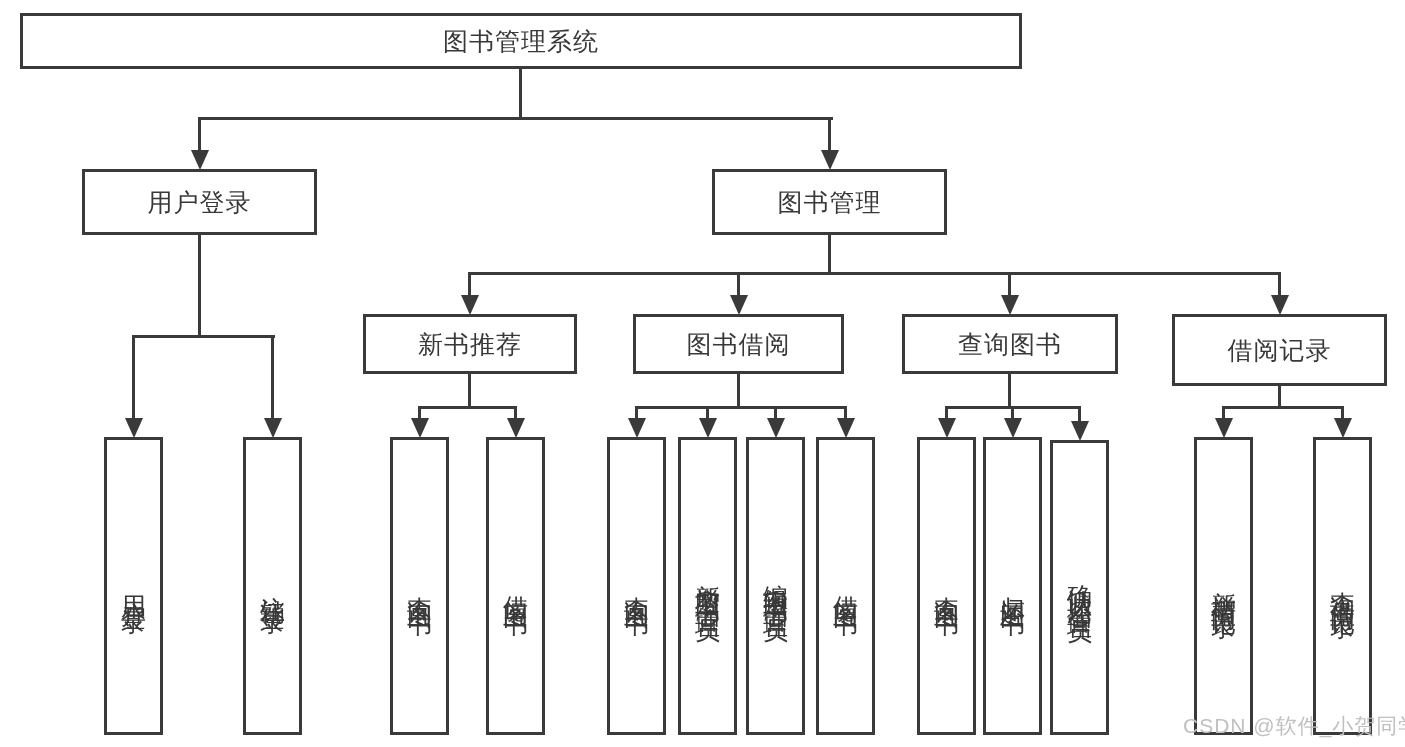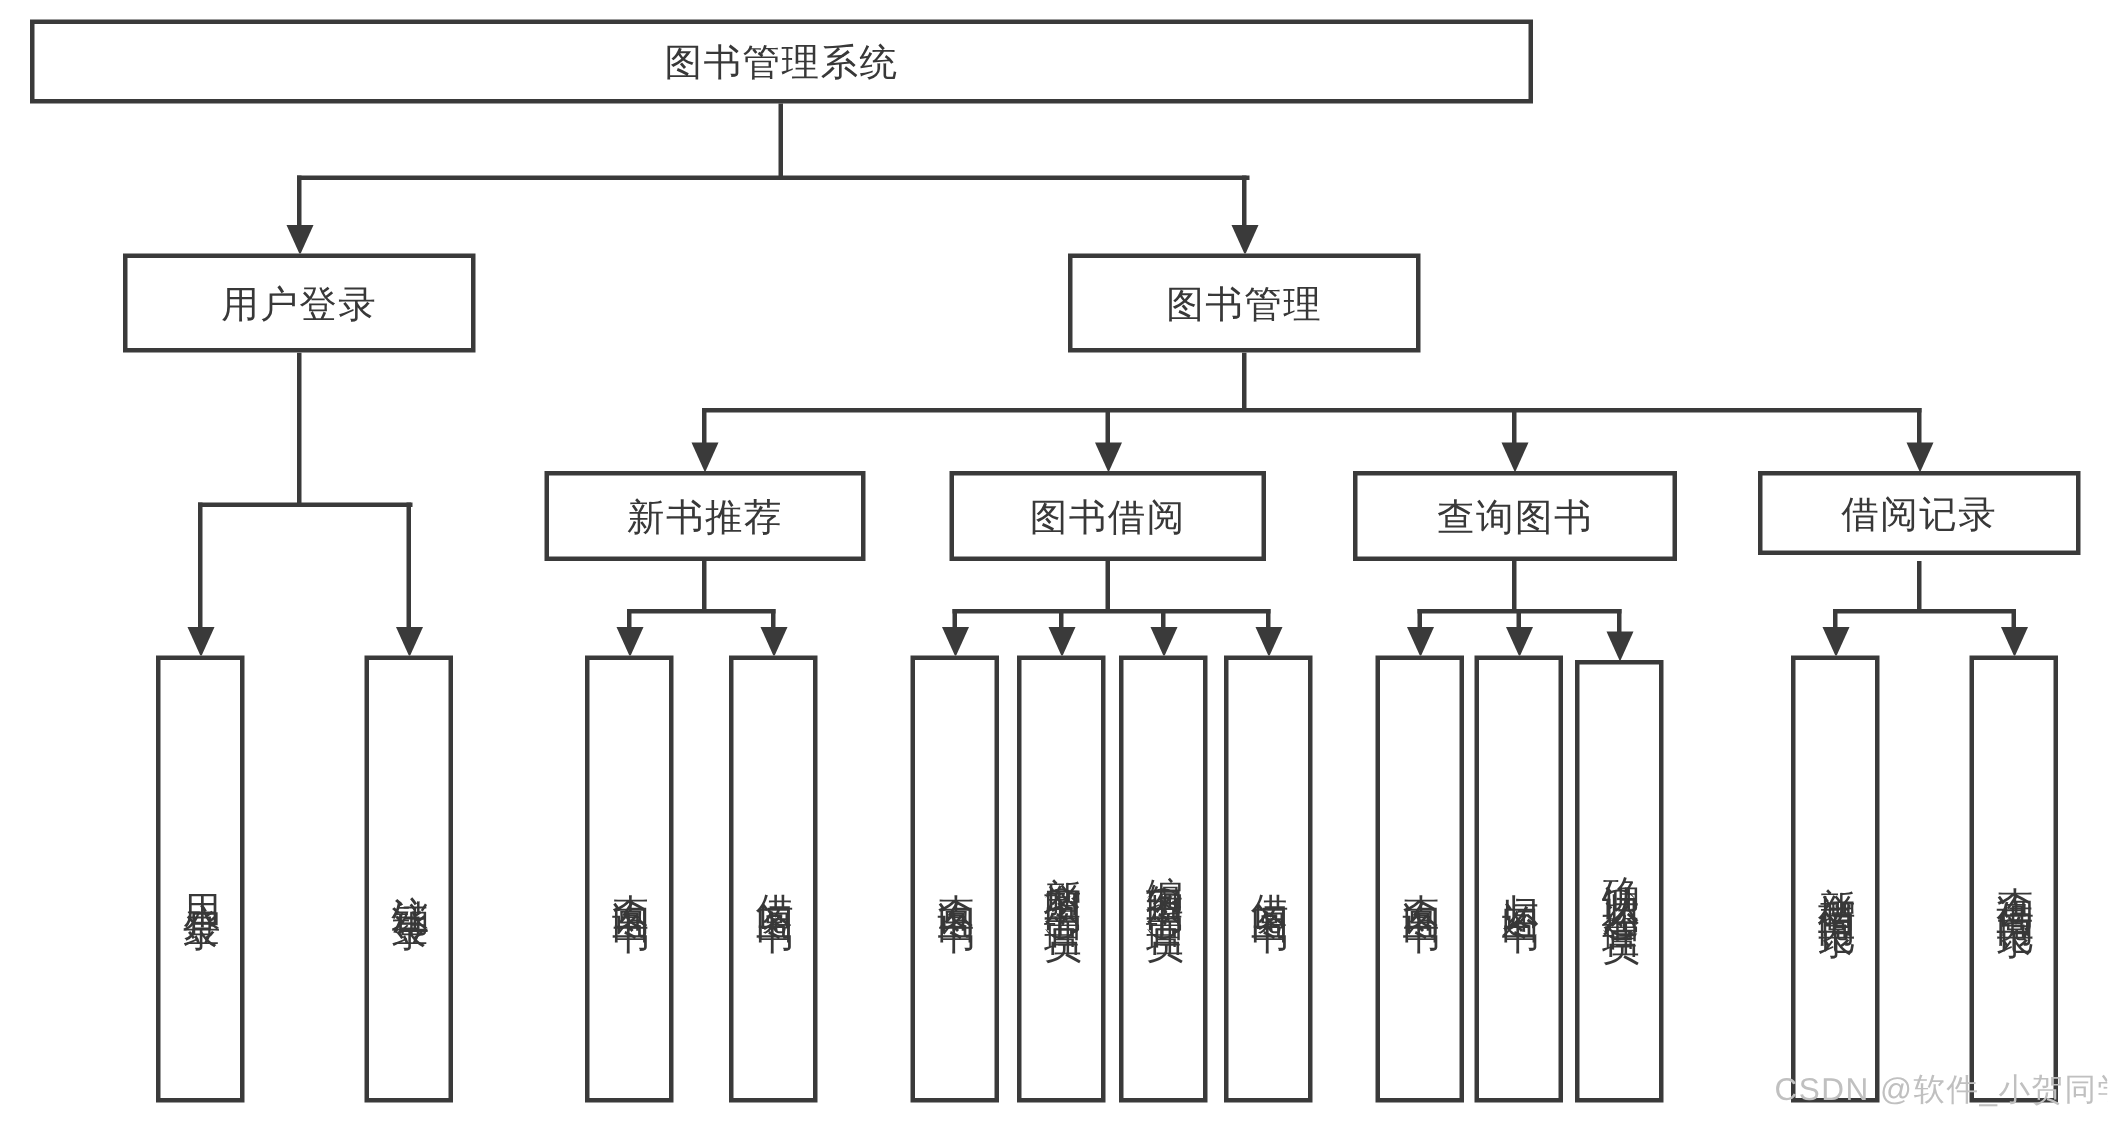--- a/index.html
+++ b/index.html
@@ -91,21 +91,21 @@
   </div>
 
   <div class="node" style="left:633px;top:314px;width:211px;height:60px">
     <span>图书借阅</span>
   </div>
 
   <div class="node" style="left:902px;top:314px;width:216px;height:60px">
     <span>查询图书</span>
   </div>
 
-  <div class="node" style="left:1172px;top:314px;width:215px;height:56px">
+  <div class="node" style="left:1172px;top:314px;width:215px;height:72px">
     <span>借阅记录</span>
   </div>
 
   <div class="node vnode" style="left:104px;top:437px;width:59px;height:298px">
     <span class="vlabel">用户登录</span>
   </div>
 
   <div class="node vnode" style="left:243px;top:437px;width:59px;height:298px">
     <span class="vlabel">注销登录</span>
   </div>

